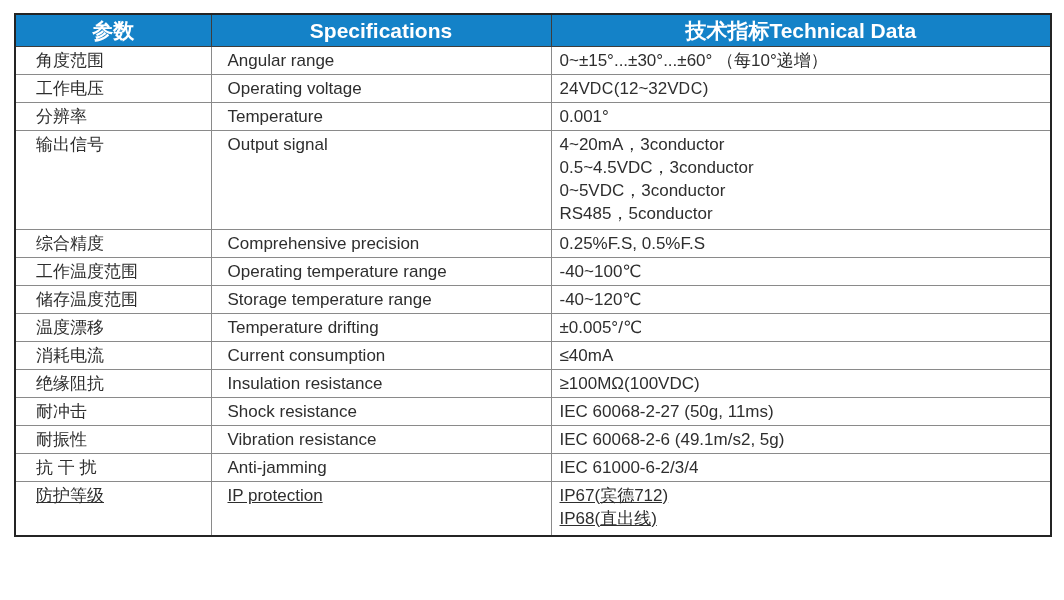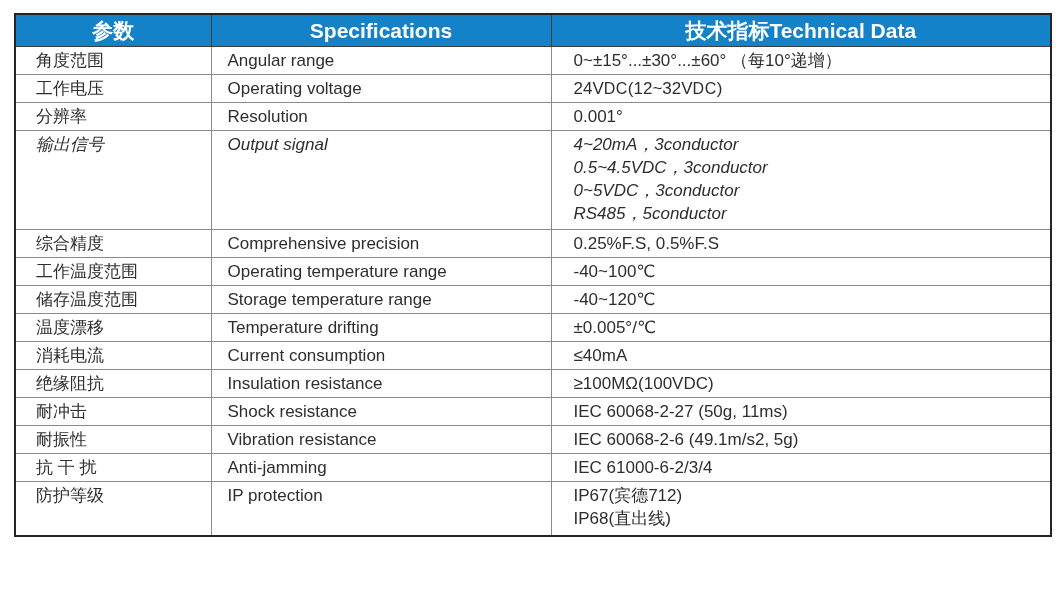--- a/index.html
+++ b/index.html
@@ -27,26 +27,26 @@
   thead th {
     color: #ffffff;
     font-weight: bold;
     text-align: center;
     vertical-align: middle;
     border-color: #3d3d3d;
     font-size: 21px;
   }
   .tech-en { }
   tbody tr { height: 27px; }
-  tbody tr.r-out { height: 99px; font-style: italic; }
+  tbody tr.r-out { height: 99px; }
   tbody tr.r-mat { height: 32px; }
-  tbody tr.r-ip  { height: 55px; }
+  tbody tr.r-ip  { height: 55px; text-decoration: underline; }
   td.c-param { padding: 2px 6px 2px 20px; }
   td.c-spec  { padding: 2px 6px 2px 16px; }
-  td.c-val   { padding: 2px 6px 2px 22px; white-space: pre-line; }
+  td.c-val   { padding: 2px 6px 2px 8px; white-space: pre-line; }
   .dc { font-size: 16px; letter-spacing: 0.5px; }
 </style>
 </head>
 <body>
 
 <div class="page">
   <table class="spec">
     <colgroup>
       <col style="width:196px">
       <col style="width:340px">
@@ -67,21 +67,21 @@
         <td class="c-spec">Angular range</td>
         <td class="c-val">0~±15°...±30°...±60° （每10°递增）</td>
       </tr>
       <tr>
         <td class="c-param">工作电压</td>
         <td class="c-spec">Operating voltage</td>
         <td class="c-val"><span>24V</span><span class="dc">DC</span><span>(12~32V</span><span class="dc">DC</span><span>)</span></td>
       </tr>
       <tr>
         <td class="c-param">分辨率</td>
-        <td class="c-spec">Resolution</td>
+        <td class="c-spec">Temperature</td>
         <td class="c-val">0.001°</td>
       </tr>
       <tr class="r-out">
         <td class="c-param">输出信号</td>
         <td class="c-spec">Output signal</td>
         <td class="c-val">4~20mA，3conductor
 0.5~4.5VDC，3conductor
 0~5VDC，3conductor
 RS485，5conductor</td>
       </tr>

